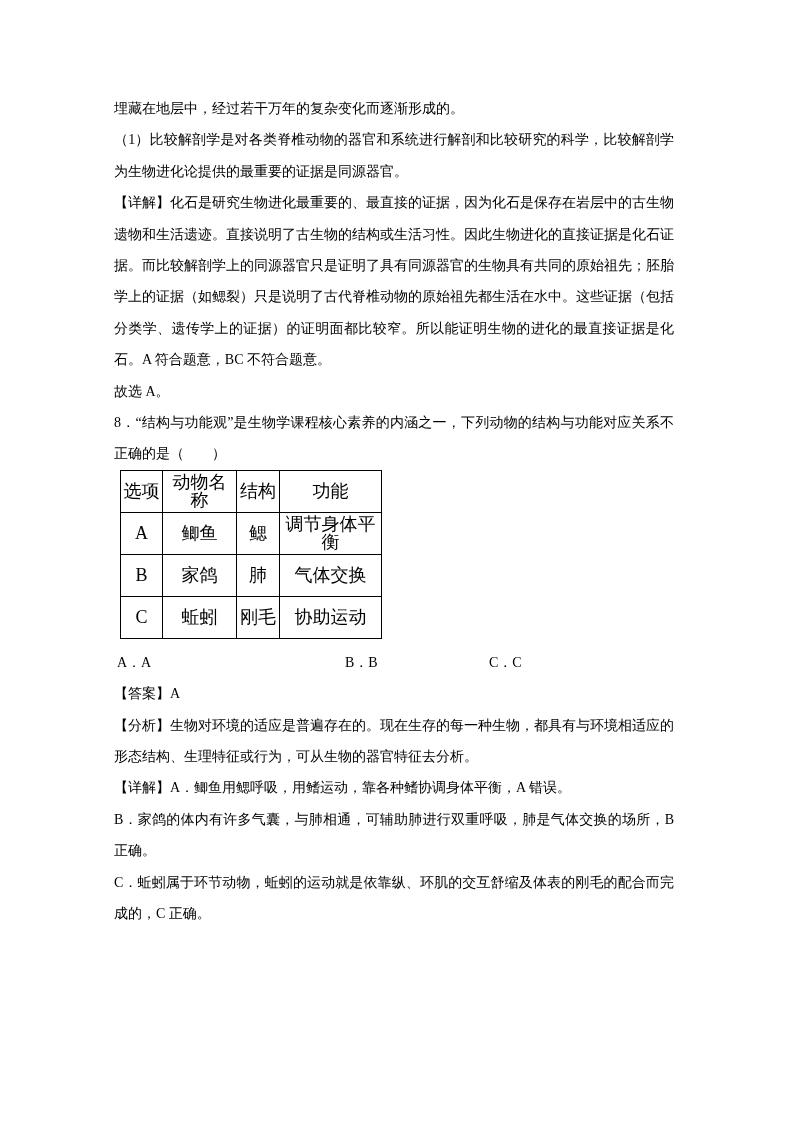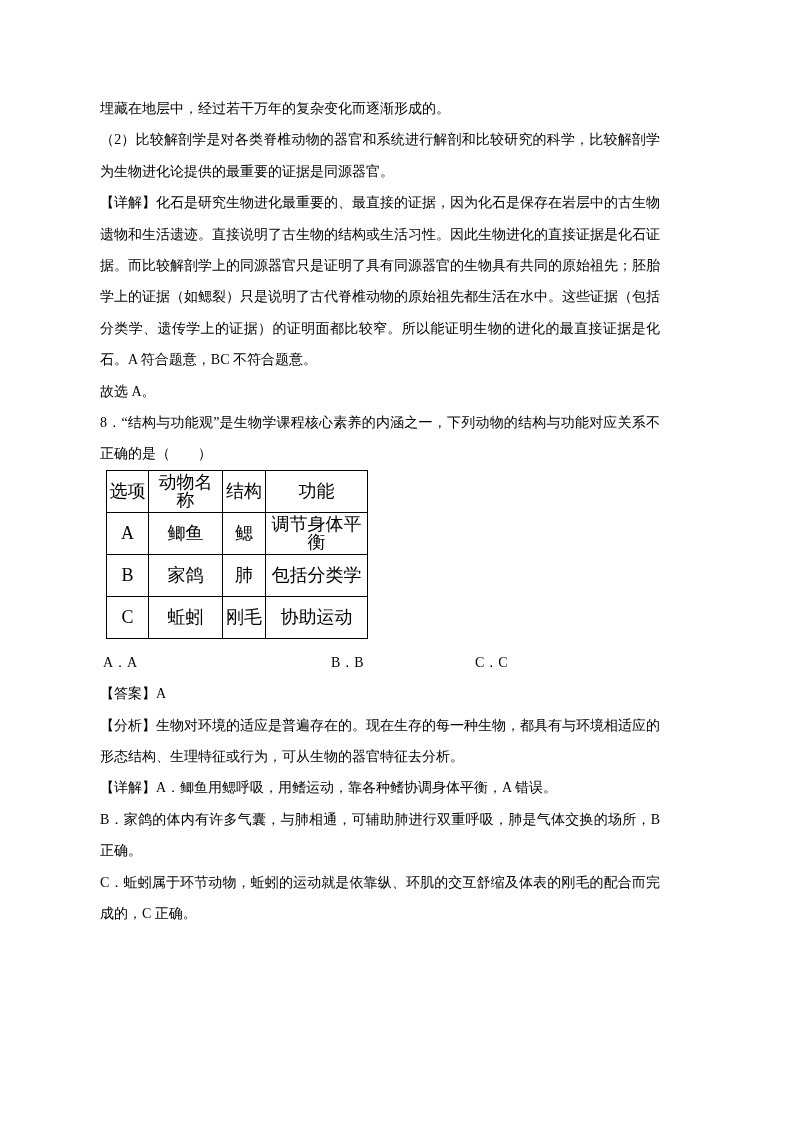--- a/index.html
+++ b/index.html
@@ -8,21 +8,21 @@
     width: 794px;
     height: 1123px;
     background: #ffffff;
     font-family: "Liberation Serif", "DejaVu Serif", serif;
     color: #000000;
     overflow: hidden;
     margin: 0 auto;
   }
   .content {
     position: absolute;
-    left: 100px;
+    left: 114px;
     top: 93px;
     width: 560px;
     font-size: 14px;
     line-height: 31.4px;
     text-align: justify;
   }
   .para { margin: 0; padding: 0; }
   .qtable {
     border-collapse: collapse;
     table-layout: fixed;
@@ -48,21 +48,21 @@
   .opt-c { left: 375px; }
 </style>
 </head>
 <body>
 
 <div class="page">
   <div class="content">
 
     <p class="para">埋藏在地层中，经过若干万年的复杂变化而逐渐形成的。</p>
 
-    <p class="para">（2）比较解剖学是对各类脊椎动物的器官和系统进行解剖和比较研究的科学，比较解剖学为生物进化论提供的最重要的证据是同源器官。</p>
+    <p class="para">（1）比较解剖学是对各类脊椎动物的器官和系统进行解剖和比较研究的科学，比较解剖学为生物进化论提供的最重要的证据是同源器官。</p>
 
 
     <p class="para">【详解】化石是研究生物进化最重要的、最直接的证据，因为化石是保存在岩层中的古生物遗物和生活遗迹。直接说明了古生物的结构或生活习性。因此生物进化的直接证据是化石证据。而比较解剖学上的同源器官只是证明了具有同源器官的生物具有共同的原始祖先；胚胎学上的证据（如鳃裂）只是说明了古代脊椎动物的原始祖先都生活在水中。这些证据（包括分类学、遗传学上的证据）的证明面都比较窄。所以能证明生物的进化的最直接证据是化石。A 符合题意，BC 不符合题意。</p>
 
     <p class="para">故选 A。</p>
 
     <p class="para">8．“结构与功能观”是生物学课程核心素养的内涵之一，下列动物的结构与功能对应关系不正确的是（　　）</p>
 
     <table class="qtable">
       <colgroup>
@@ -81,21 +81,21 @@
         <tr>
           <td>A</td>
           <td>鲫鱼</td>
           <td>鳃</td>
           <td>调节身体平衡</td>
         </tr>
         <tr>
           <td>B</td>
           <td>家鸽</td>
           <td>肺</td>
-          <td>包括分类学</td>
+          <td>气体交换</td>
         </tr>
         <tr>
           <td>C</td>
           <td>蚯蚓</td>
           <td>刚毛</td>
           <td>协助运动</td>
         </tr>
       </tbody>
     </table>
 

